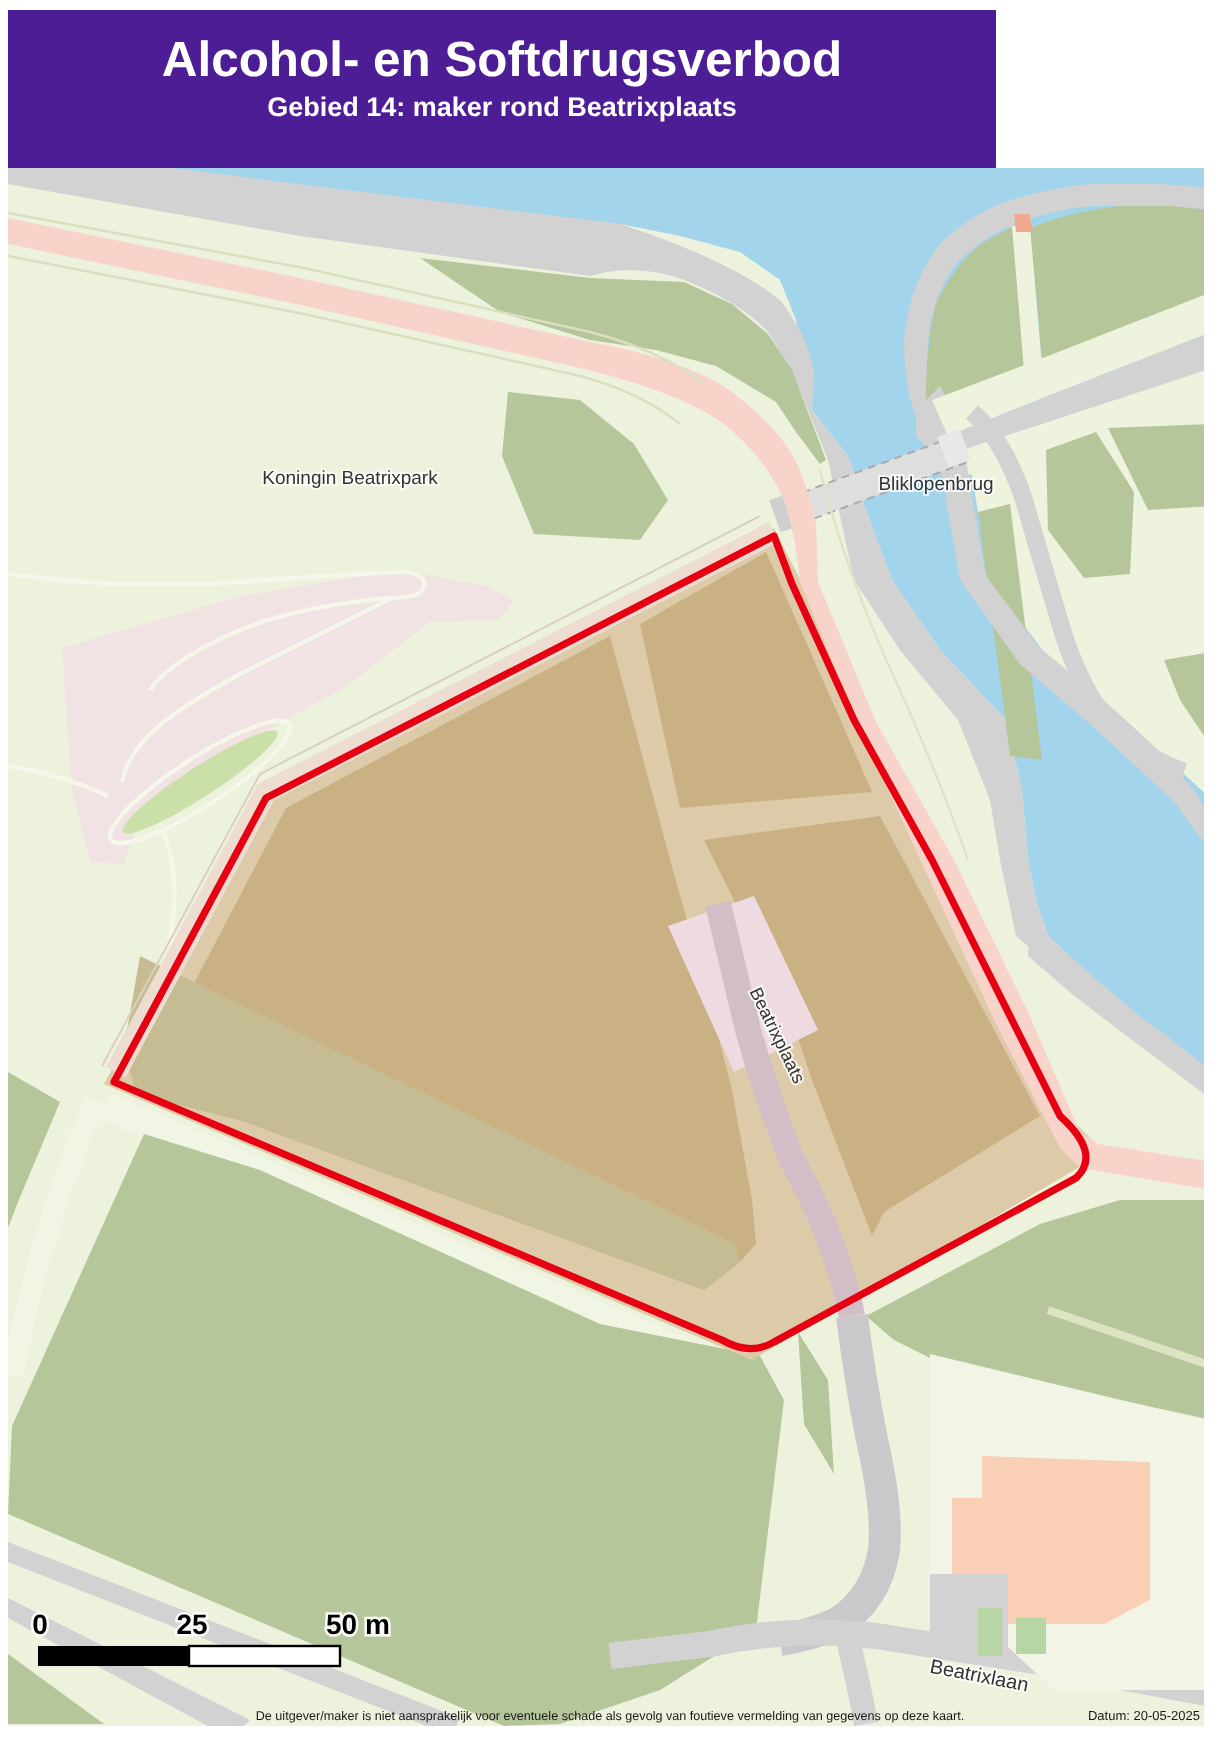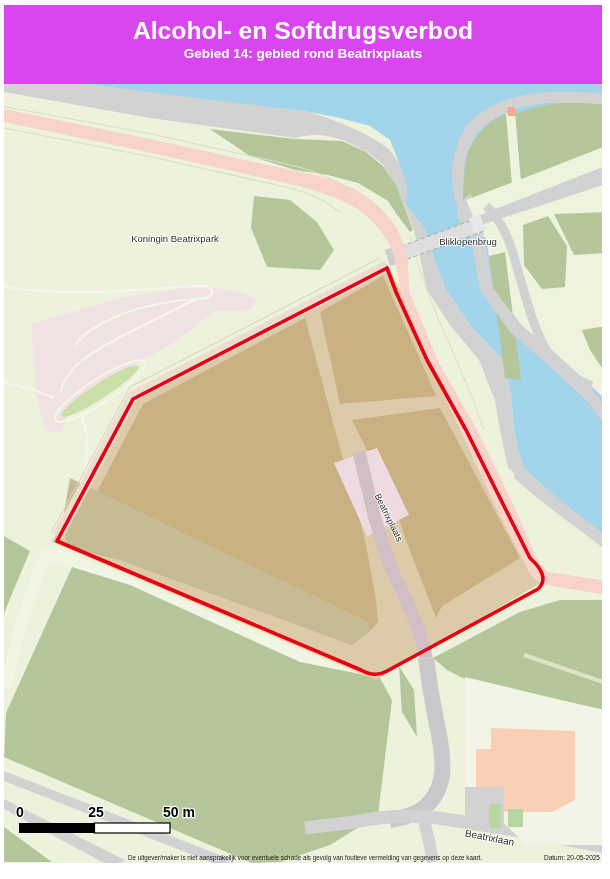--- a/index.html
+++ b/index.html
@@ -1,28 +1,28 @@
 <!DOCTYPE html>
 <html><head>
 <meta charset="utf-8">
 <style>
   html,body{margin:0;padding:0;background:#ffffff;}
   body{width:610px;height:879px;position:relative;overflow:hidden;
        font-family:"Liberation Sans",sans-serif;}
-  #header{position:absolute;left:4px;top:5px;width:598px;height:79px;
-          background:#d946ef;color:#ffffff;text-align:center;}
+  #header{position:absolute;left:4px;top:5px;width:494px;height:79px;
+          background:#4c1d95;color:#ffffff;text-align:center;}
   #header h1{margin:12px 0 0 0;font-size:24.7px;font-weight:bold;}
   #header h2{margin:1px 0 0 0;font-size:13.5px;font-weight:bold;}
   #map{position:absolute;left:4px;top:84px;width:598px;height:779px;}
 </style>
 </head>
 <body>
 <div id="header">
   <h1>Alcohol- en Softdrugsverbod</h1>
-  <h2>Gebied 14: gebied rond Beatrixplaats</h2>
+  <h2>Gebied 14: maker rond Beatrixplaats</h2>
 </div>
 <svg id="map" viewBox="4 84 598 779" xmlns="http://www.w3.org/2000/svg">
 
   <rect x="4" y="84" width="598" height="779" fill="#edf2dc"></rect>
 
   <g>
     <path d="M31,324 L120,298 L200,285 L243,293 L257,300 L250,310 L215,311 L172,344 L125,370 L85,395 L68,414 L62,432 L45,431 L36,395 Z" fill="#f1e3e3"></path>
     <ellipse cx="100" cy="391" rx="46" ry="7.5" fill="#cbdfa9" transform="rotate(-33 100 391)"></ellipse>
     <ellipse cx="100" cy="391" rx="53" ry="12" fill="none" stroke="#f4f7e9" stroke-width="2.2" transform="rotate(-33 100 391)"></ellipse>
     <path d="M4,287 Q60,295 120,291 Q170,287 203,286 Q213,287 212,293 Q211,299 195,299 Q150,303 120,315 Q85,330 75,345" fill="none" stroke="#f4f7e9" stroke-width="2.2"></path>

